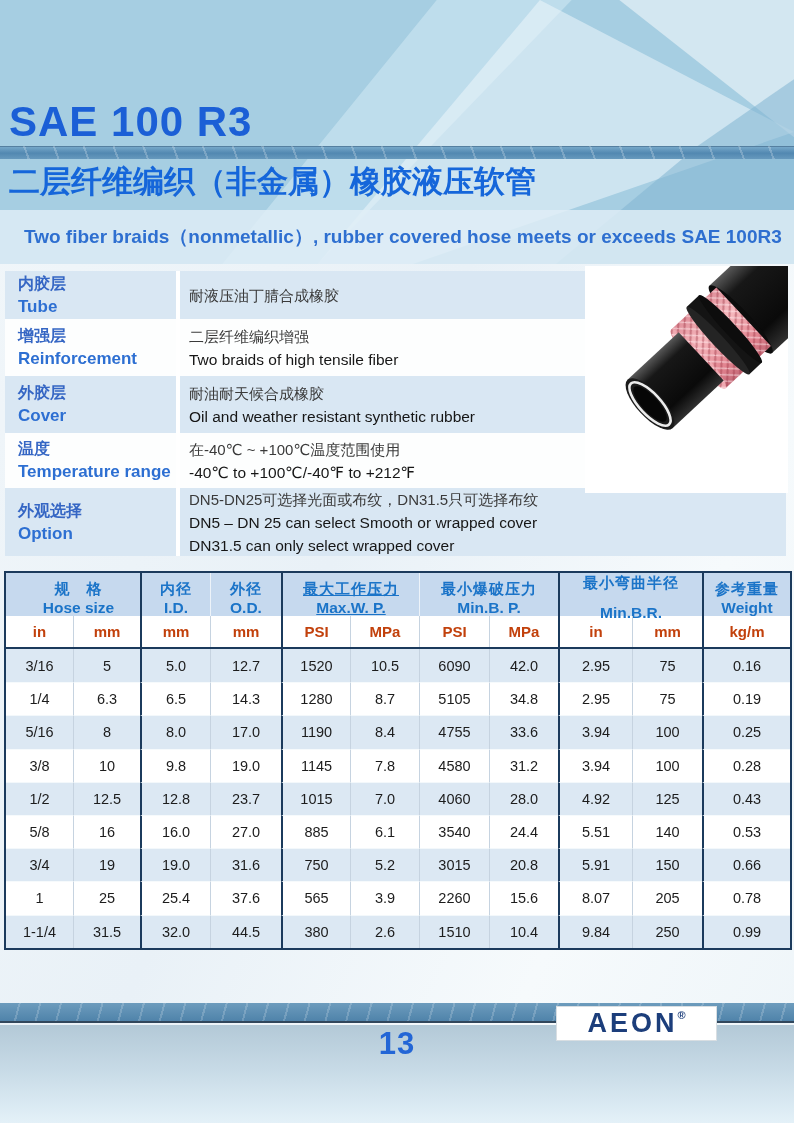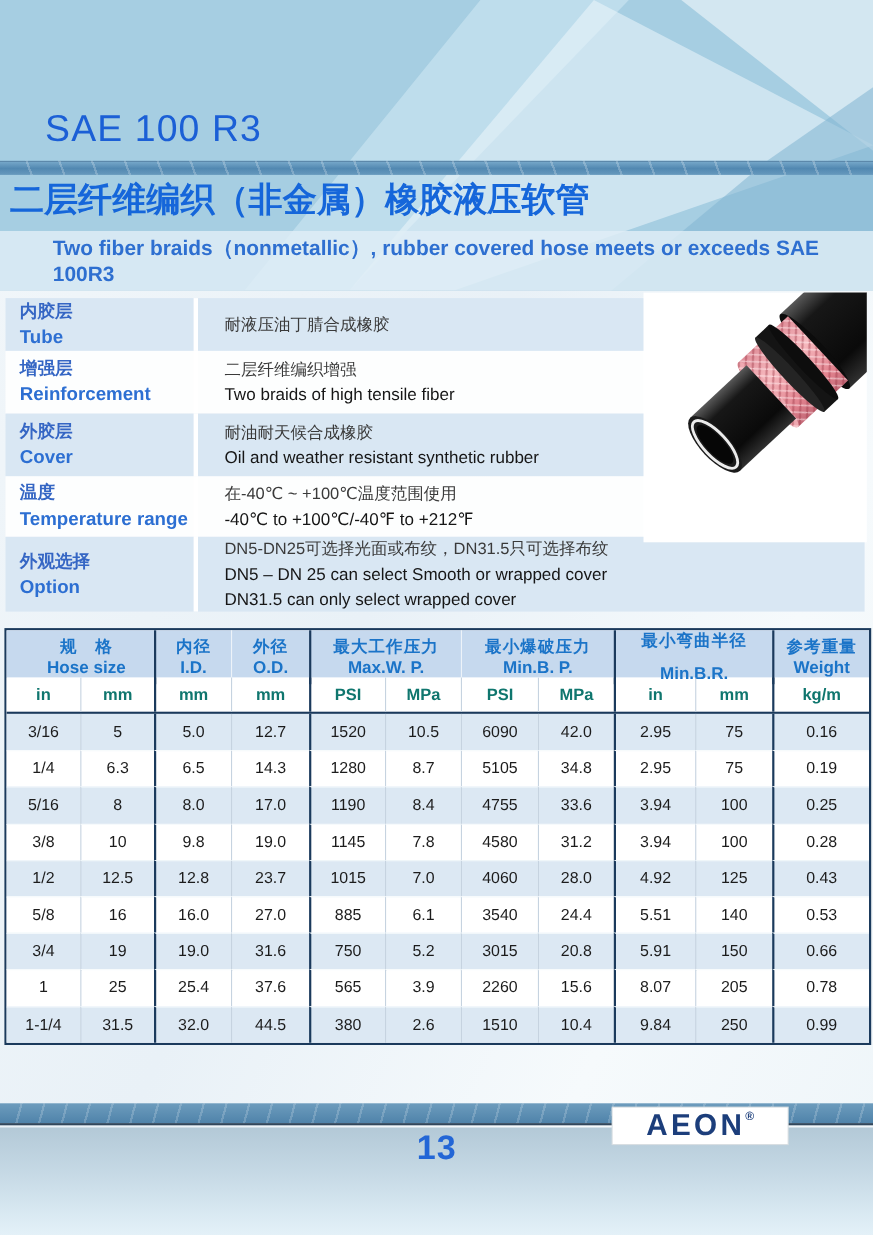--- a/index.html
+++ b/index.html
@@ -12,42 +12,42 @@
   .hero { position:absolute; left:0; top:0; width:794px; height:264px; background:#a6cee2; overflow:hidden; }
   .tri  { position:absolute; }
   .tri1 { left:0; top:0; width:100%; height:100%;
           background:rgba(236,246,251,0.55); clip-path:polygon(68% 0, 100% 50%, 52% 100%, 40% 100%); }
   .tri2 { left:0; top:0; width:100%; height:100%;
           background:rgba(255,255,255,0.5); clip-path:polygon(78% 0, 100% 0, 100% 52%); }
   .tri3 { left:0; top:0; width:100%; height:100%;
           background:rgba(130,180,210,0.55); clip-path:polygon(100% 30%, 100% 100%, 70% 100%, 88% 55%); }
   .tri4 { left:0; top:0; width:100%; height:100%;
           background:rgba(214,236,245,0.5); clip-path:polygon(55% 0, 72% 0, 40% 100%, 28% 100%); }
-  .series-title { position:absolute; left:9px; top:98px; font-size:34px; font-weight:normal;
-                  color:#1b5fd6; letter-spacing:1px;margin-left:32px; }
+  .series-title { position:absolute; left:9px; top:98px; font-size:42px; font-weight:bold;
+                  color:#1b5fd6; letter-spacing:1px; }
   .steel-bar { position:absolute; left:0; top:146px; width:794px; height:13px;
                background:linear-gradient(180deg,#7cadcd,#5288b1 55%,#6699bd);
                box-shadow:inset 0 1px 0 rgba(20,50,80,0.35); }
   .steel-bar::after { content:""; position:absolute; inset:0;
                background:repeating-linear-gradient(70deg,transparent 0 26px,rgba(255,255,255,0.22) 26px 28px); }
   .cn-title { position:absolute; left:9px; top:161px; font-size:31px; font-weight:bold; color:#1566da; }
   .subtitle-band { position:absolute; left:0; top:210px; width:794px; height:54px;
                    background:rgba(224,238,246,0.82); display:flex; align-items:center; }
-  .subtitle-band .txt { padding-left:8px; font-size:19px; font-weight:bold; color:#2e6fd0;margin-left:40px; }
+  .subtitle-band .txt { padding-left:24px; font-size:19px; font-weight:bold; color:#2e6fd0; }
 
   
   .spec-table { position:absolute; left:5px; top:271px; width:781px; z-index:1; }
   .spec-row { display:flex; }
   .r-blue { background:#d9e7f3; }
   .r-white { background:#fdfefe; }
   .spec-label { width:175px; flex:0 0 175px; border-right:4px solid #fff;
                 display:flex; flex-direction:column; justify-content:center; padding-left:13px; }
   .spec-label .l-cn { font-size:16px; font-weight:bold; color:#3566c4; line-height:23px; }
   .spec-label .l-en { font-size:17px; font-weight:bold; color:#2d6fd2; line-height:24px; }
-  .spec-desc { flex:1; display:flex; flex-direction:column; justify-content:center; padding-left:24px; }
+  .spec-desc { flex:1; display:flex; flex-direction:column; justify-content:center; padding-left:9px; }
   .spec-desc .d-cn { font-size:15px; color:#3a3a3a; line-height:23px; }
   .spec-desc .d-en { font-size:15.5px; color:#161616; line-height:23px; }
   .spec-desc div:empty { display:none; }
 
   
   .hose-box { position:absolute; left:585px; top:266px; width:203px; height:227px;
               background:#ffffff; z-index:2; }
 
   
   .data-table { position:absolute; left:4px; top:571px; width:788px; height:379px;
@@ -55,21 +55,21 @@
   .thead, .tunits, .tbody { display:grid;
      grid-template-columns:67px 67px 70px 71px 69px 69px 70px 69px 74px 70px 88px; }
   .thead { height:43px; background:#c6d9ee; }
   .tunits { height:33px; background:#ffffff; border-bottom:2px solid #1b3a5c; }
   .tbody { grid-auto-rows:33.2px; }
   .hcell { display:flex; flex-direction:column; align-items:center; justify-content:center;
            color:#1b74c8; font-weight:bold; line-height:19px; }
   .hcell .g-cn { font-size:15px; letter-spacing:1px; }
   .hcell .g-en { font-size:15.5px; }
   .ucell { display:flex; align-items:center; justify-content:center;
-           color:#0f766e; font-weight:bold; font-size:15px; }
+           color:#c2410c; font-weight:bold; font-size:15px; }
   .dcell { display:flex; align-items:center; justify-content:center;
            color:#1c1c1c; font-size:14.5px; }
   .row-blue { background:#dce8f3; }
   .row-white { background:#ffffff; }
   .bl-thick { border-left:2px solid #1b3a5c; }
   .bl-thin  { border-left:1px solid #c6d3e0; }
   .thead .bl-thin { border-left-color:#edf3f9; }
   .tbody .bt { border-top:1px solid rgba(245,249,252,0.9); }
 
   
@@ -205,21 +205,21 @@
           <div class="g-en">Hose size</div>
         </div>
         <div class="hcell bl-thick" style="grid-column: 3 / span 1;">
           <div class="g-cn">内径</div>
           <div class="g-en">I.D.</div>
         </div>
         <div class="hcell bl-thin" style="grid-column: 4 / span 1;">
           <div class="g-cn">外径</div>
           <div class="g-en">O.D.</div>
         </div>
-        <div class="hcell bl-thick" style="grid-column: 5 / span 2;">
+        <div class="hcell bl-thick" style="grid-column: 5 / span 2; text-decoration: underline;">
           <div class="g-cn">最大工作压力</div>
           <div class="g-en">Max.W. P.</div>
         </div>
         <div class="hcell bl-thin" style="grid-column: 7 / span 2;">
           <div class="g-cn">最小爆破压力</div>
           <div class="g-en">Min.B. P.</div>
         </div>
         <div class="hcell bl-thick" style="grid-column: 9 / span 2; gap: 11px;">
           <div class="g-cn">最小弯曲半径</div>
           <div class="g-en">Min.B.R.</div>

